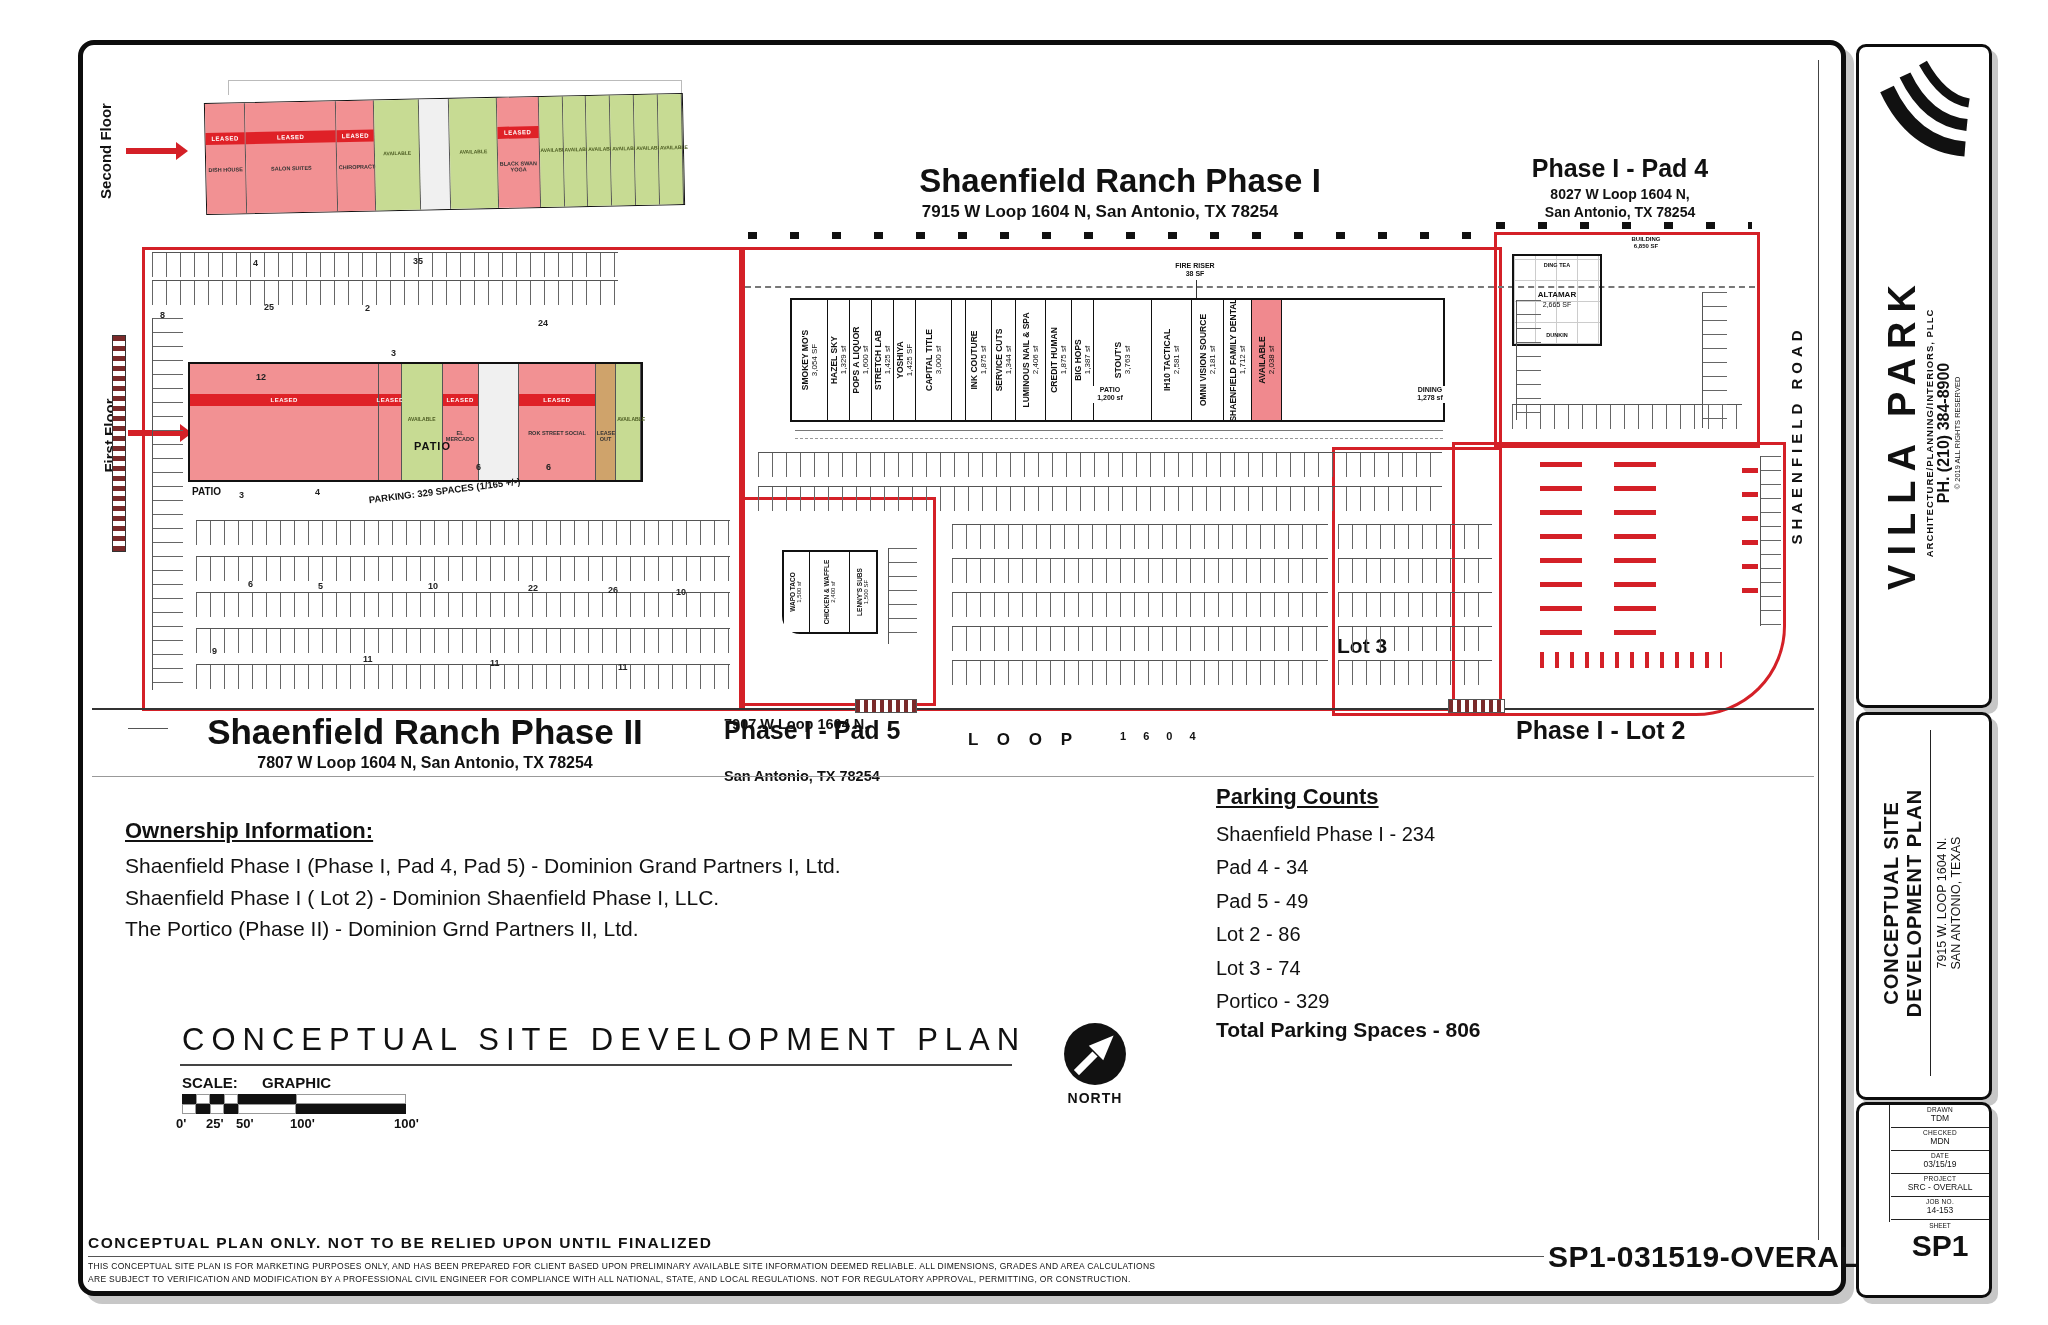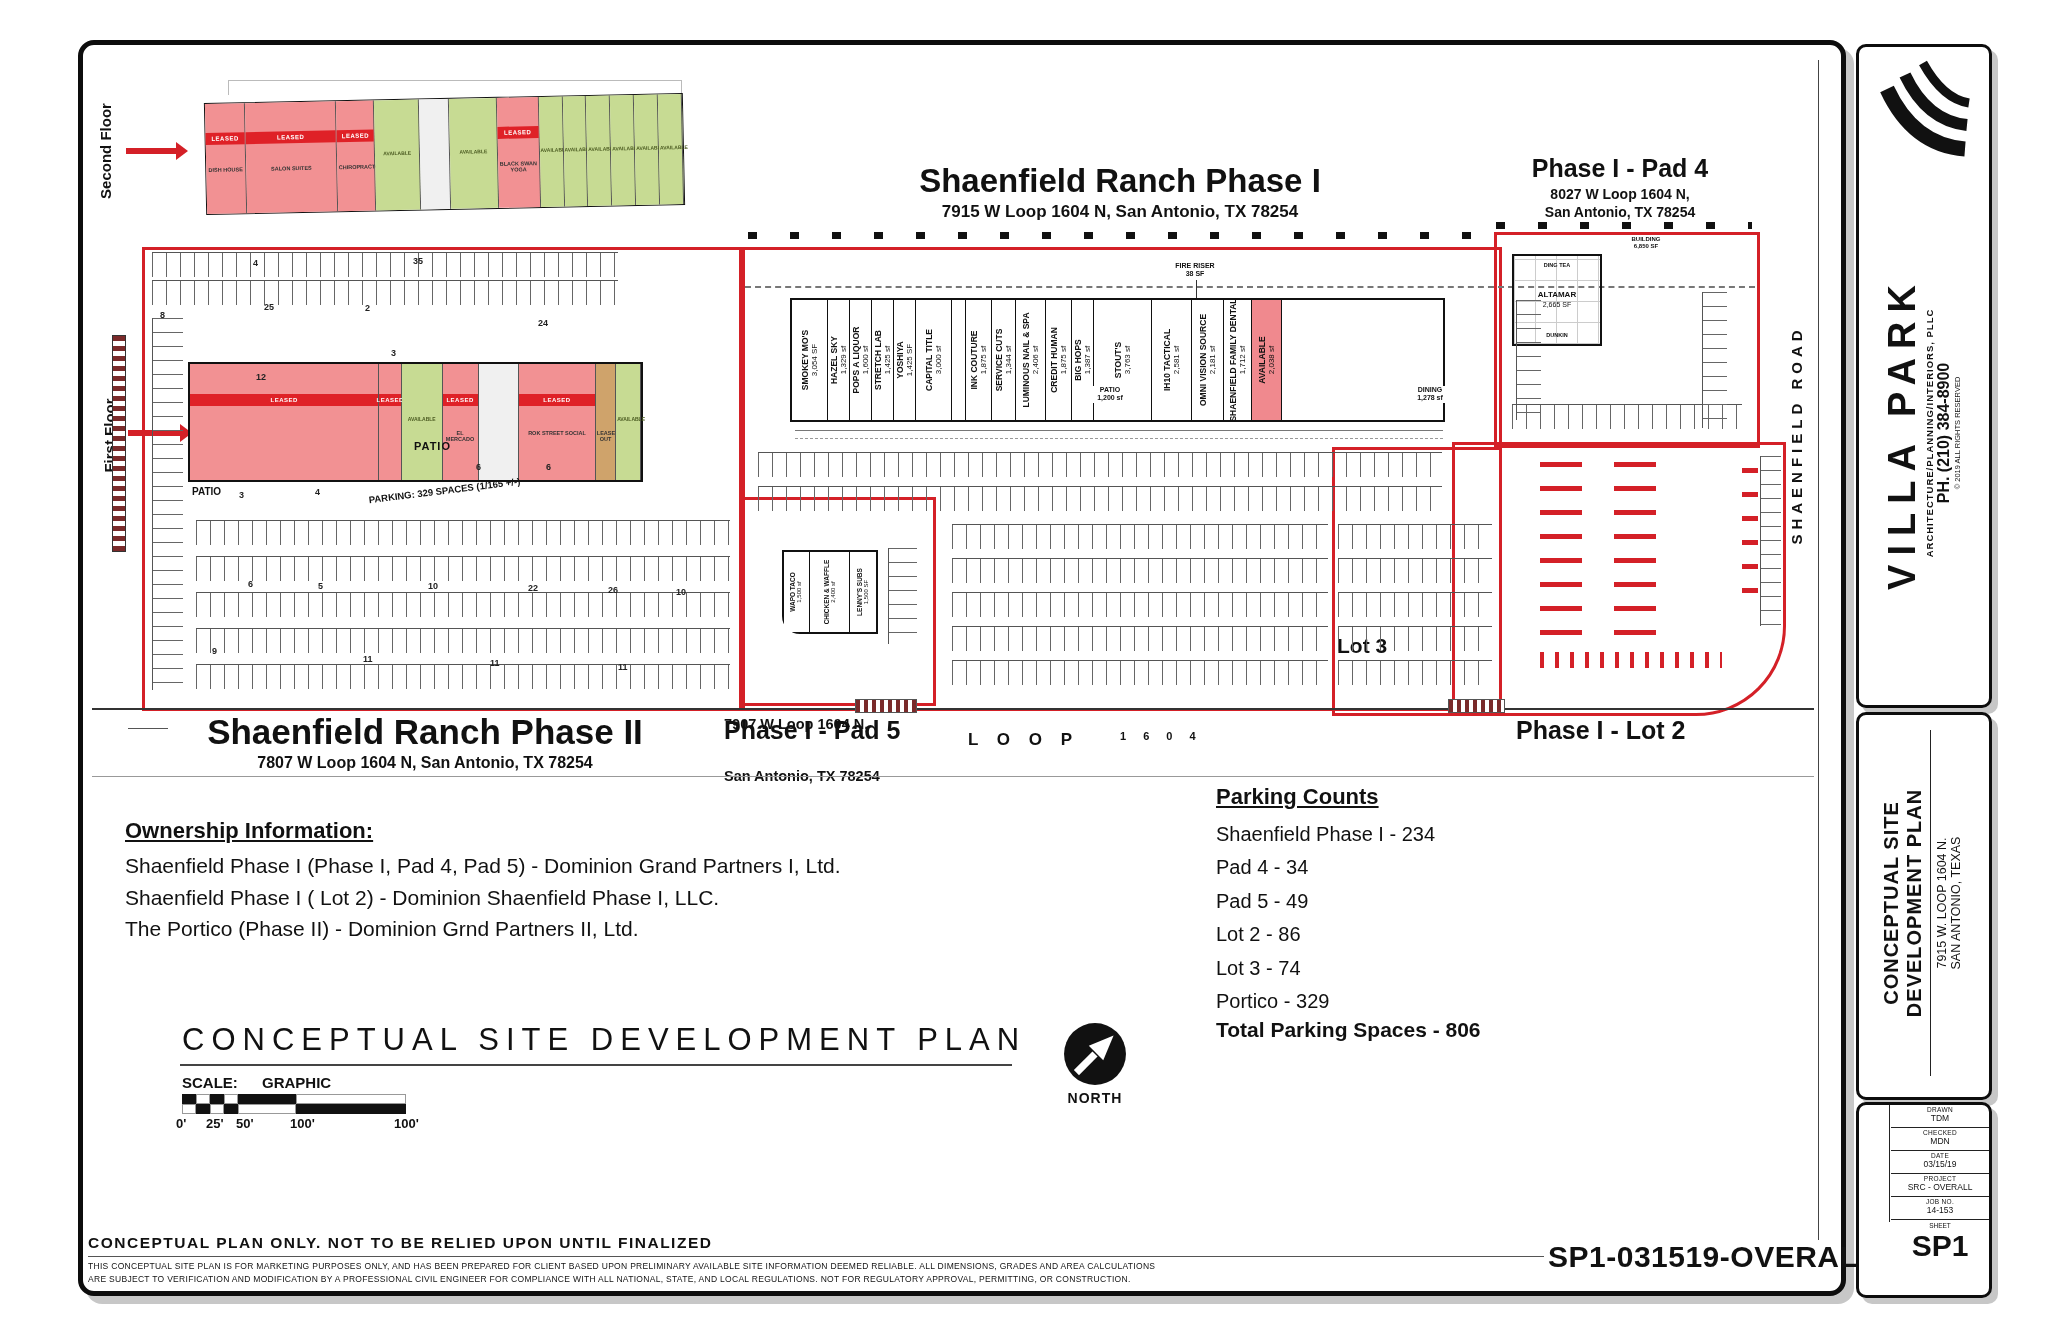--- a/index.html
+++ b/index.html
@@ -117,21 +117,21 @@
   <div class="region" style="left:740px;top:497px;width:190px;height:203px;"></div>
 
   <div class="tickrow" style="left:748px;top:232px;width:744px;"></div>
   <div class="tickrow" style="left:1496px;top:222px;width:256px;"></div>
   <div class="dashline" style="left:745px;top:286px;width:1010px;"></div>
 
   <div class="rot t b" style="left:101px;top:508px;width:145px;height:22px;font-size:15px;font-weight:bold;text-align:center;">First Floor</div>
   <div class="redarrow" style="left:128px;top:430px;width:52px;"></div>
 
   <div class="abs ctr b" style="left:820px;top:162px;width:600px;font-size:33px;font-weight:bold;">Shaenfield Ranch Phase I</div>
-  <div class="abs ctr b" style="left:820px;top:202px;width:600px;font-size:17px;font-weight:bold;">7915 W Loop 1604 N, San Antonio, TX 78254</div>
+  <div class="abs ctr b" style="left:800px;top:202px;width:600px;font-size:17px;font-weight:bold;">7915 W Loop 1604 N, San Antonio, TX 78254</div>
 
   <div class="abs ctr b" style="left:1480px;top:154px;width:280px;font-size:25px;font-weight:bold;">Phase I - Pad 4</div>
   <div class="abs ctr b" style="left:1480px;top:186px;width:280px;font-size:14px;font-weight:bold;">8027 W Loop 1604 N,</div>
   <div class="abs ctr b" style="left:1480px;top:204px;width:280px;font-size:14px;font-weight:bold;">San Antonio, TX 78254</div>
 
   <div class="abs" style="left:128px;top:728px;width:40px;border-top:1.5px solid #555;"></div>
   <div class="abs ctr b" style="left:165px;top:712px;width:520px;font-size:35px;font-weight:bold;">Shaenfield Ranch Phase II</div>
   <div class="abs ctr b" style="left:165px;top:754px;width:520px;font-size:16px;font-weight:bold;">7807 W Loop 1604 N, San Antonio, TX 78254</div>
 
   <div class="abs b" style="left:724px;top:716px;font-size:25px;font-weight:bold;">Phase I - Pad 5</div>

